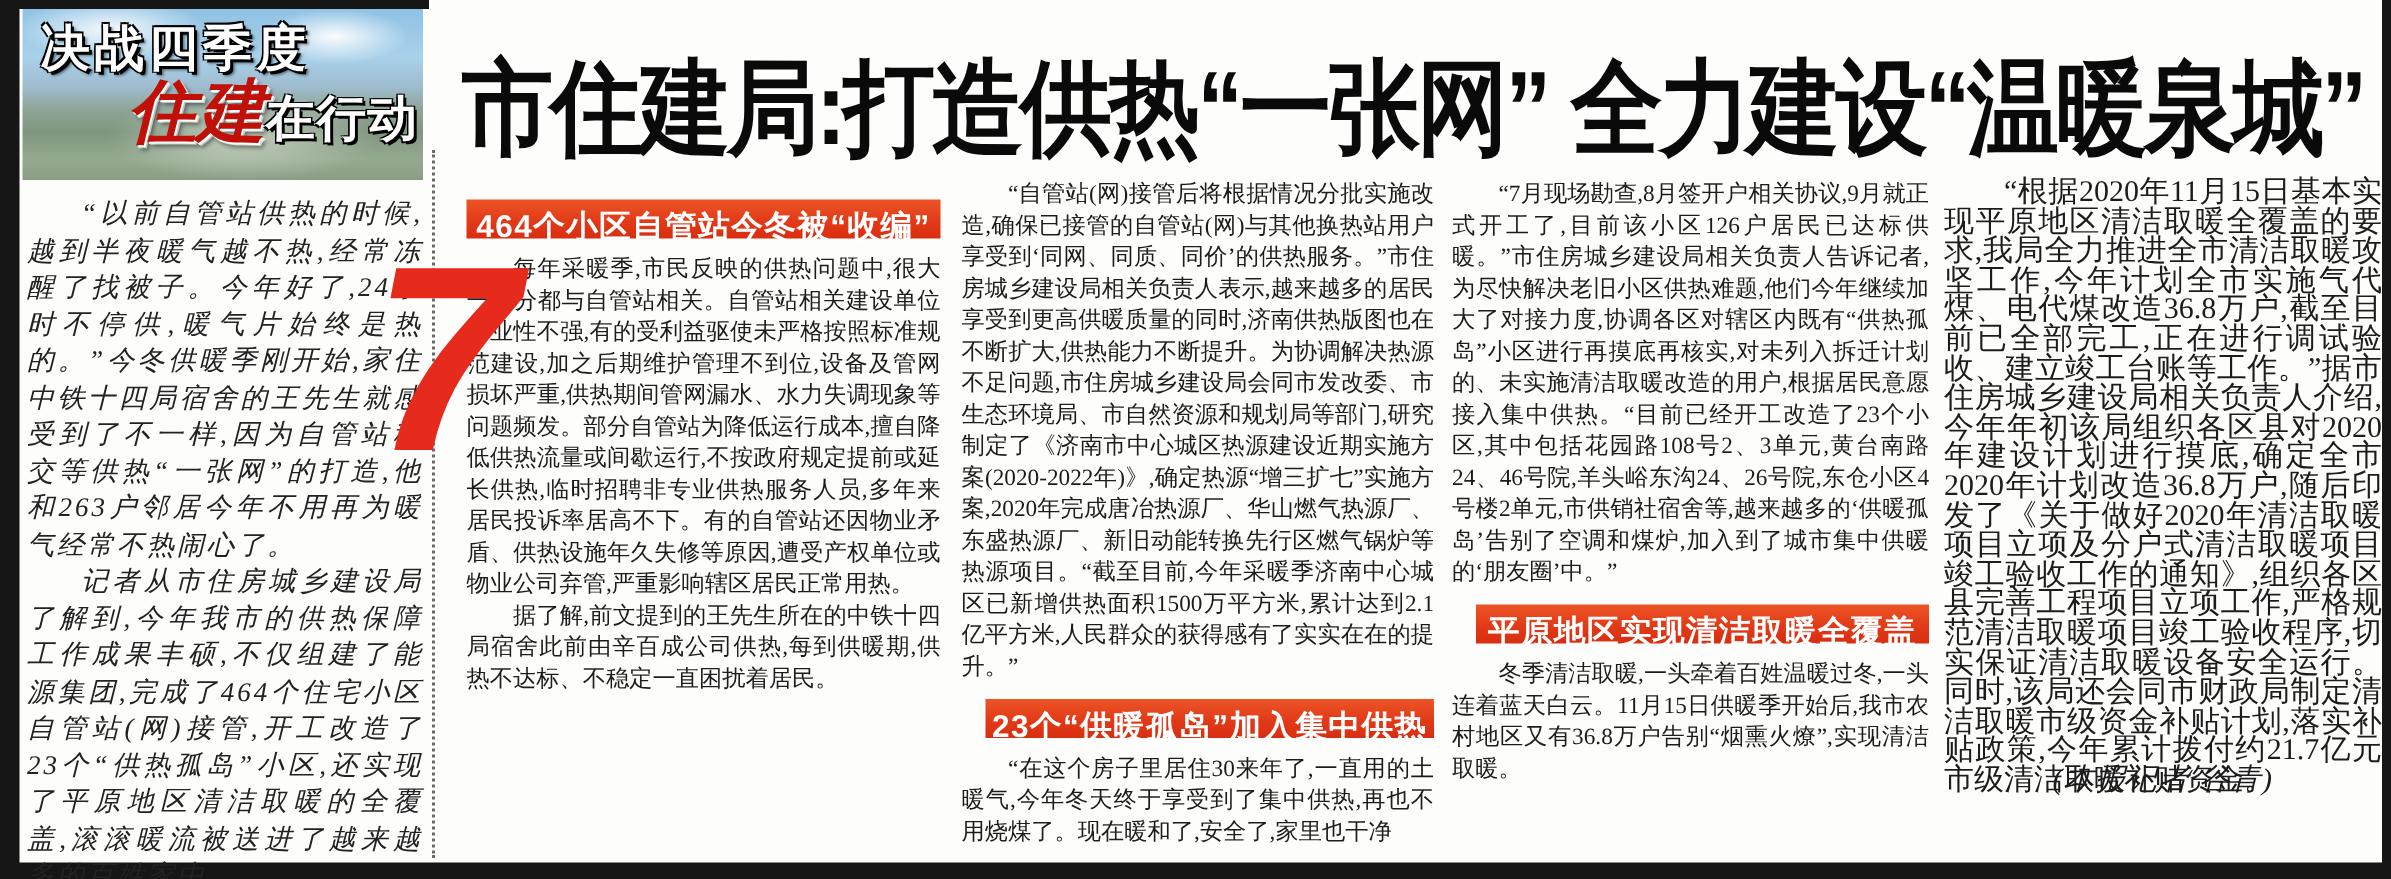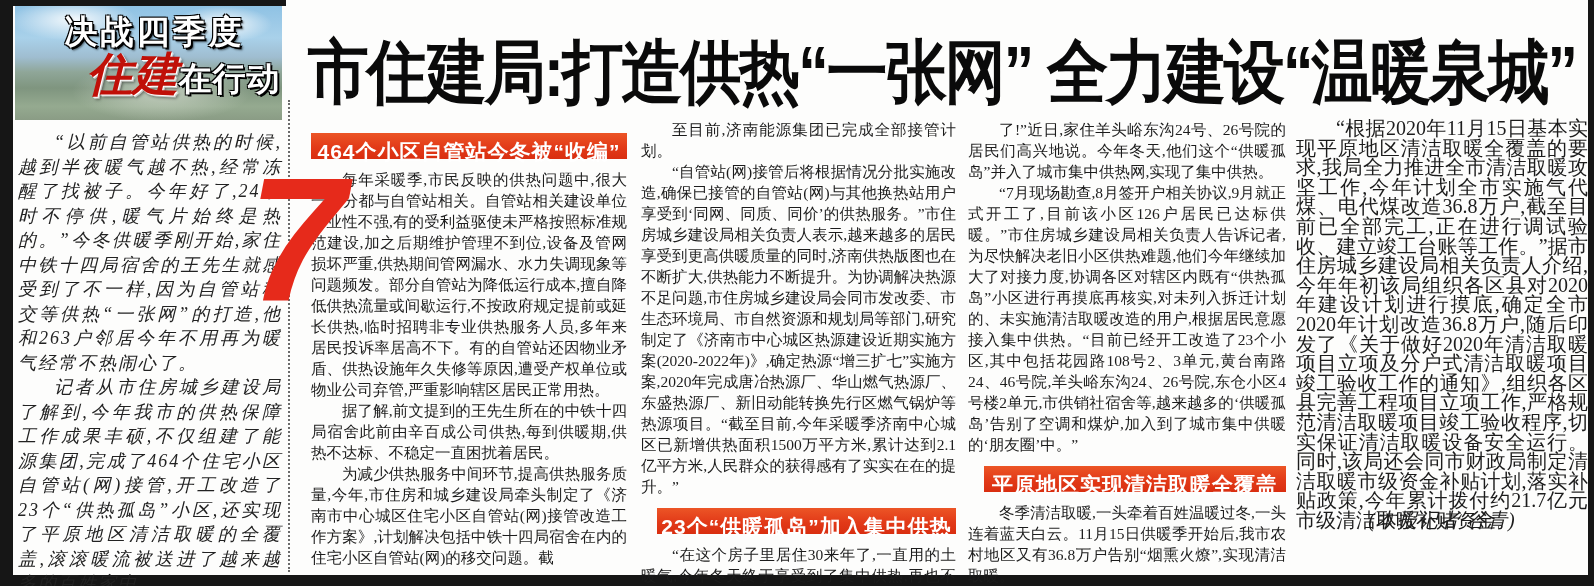--- a/index.html
+++ b/index.html
@@ -14,21 +14,20 @@
   .edge-top-left{position:absolute;left:0;top:0;width:286px;height:6px;background:#161616;}
 
   
   .banner{
     position:absolute;left:15px;top:6px;width:267px;height:114px;overflow:hidden;
     background:
       radial-gradient(ellipse 70px 26px at 78% 16%, rgba(255,255,255,.95), rgba(255,255,255,0) 70%),
       radial-gradient(ellipse 90px 30px at 22% 12%, rgba(255,255,255,.9), rgba(255,255,255,0) 70%),
       radial-gradient(ellipse 120px 40px at 55% 75%, rgba(210,218,205,.8), rgba(210,218,205,0) 75%),
       linear-gradient(180deg,#8fc2e4 0%,#a9d1ea 28%,#9fbdd0 45%,#8fa698 58%,#7f957f 72%,#95aa90 88%,#8a9c85 100%);
-    text-align: center;
   }
   .banner-line1{
     margin:8px 0 0 12px;font-family:"Liberation Sans","DejaVu Sans",sans-serif;
     font-size:33px;font-weight:bold;color:#fff;letter-spacing:3px;line-height:1.1;
     text-shadow:2px 2px 0 #000,-1px -1px 0 #000,1px -1px 0 #000,-1px 1px 0 #000,3px 3px 2px rgba(0,0,0,.5);
   }
   .banner-line2{margin:2px 0 0 58px;white-space:nowrap;}
   .banner-zhujian{
     font-family:"Liberation Serif",serif;font-style:italic;font-weight:bold;
     font-size:46px;color:#c01008;line-height:1;
@@ -105,32 +104,29 @@
 
   <div class="col col-intro">
     <p>“以前自管站供热的时候,越到半夜暖气越不热,经常冻醒了找被子。今年好了,24小时不停供,暖气片始终是热的。”今冬供暖季刚开始,家住中铁十四局宿舍的王先生就感受到了不一样,因为自管站移交等供热“一张网”的打造,他和263户邻居今年不用再为暖气经常不热闹心了。</p>
     <p>记者从市住房城乡建设局了解到,今年我市的供热保障工作成果丰硕,不仅组建了能源集团,完成了464个住宅小区自管站(网)接管,开工改造了23个“供热孤岛”小区,还实现了平原地区清洁取暖的全覆盖,滚滚暖流被送进了越来越多的百姓家中。</p>
   </div>
 
   <div class="col col-2">
     <div class="red-head">464个小区自管站今冬被“收编”</div>
     <p>每年采暖季,市民反映的供热问题中,很大一部分都与自管站相关。自管站相关建设单位专业性不强,有的受利益驱使未严格按照标准规范建设,加之后期维护管理不到位,设备及管网损坏严重,供热期间管网漏水、水力失调现象等问题频发。部分自管站为降低运行成本,擅自降低供热流量或间歇运行,不按政府规定提前或延长供热,临时招聘非专业供热服务人员,多年来居民投诉率居高不下。有的自管站还因物业矛盾、供热设施年久失修等原因,遭受产权单位或物业公司弃管,严重影响辖区居民正常用热。</p>
     <p>据了解,前文提到的王先生所在的中铁十四局宿舍此前由辛百成公司供热,每到供暖期,供热不达标、不稳定一直困扰着居民。</p>
-    <p>为减少供热服务中间环节,提高供热服务质量,今年,市住房和城乡建设局牵头制定了《济南市中心城区住宅小区自管站(网)接管改造工作方案》,计划解决包括中铁十四局宿舍在内的住宅小区自管站(网)的移交问题。截</p>
   </div>
 
   <div class="col col-3">
-    <p>至目前,济南能源集团已完成全部接管计划。</p>
     <p>“自管站(网)接管后将根据情况分批实施改造,确保已接管的自管站(网)与其他换热站用户享受到‘同网、同质、同价’的供热服务。”市住房城乡建设局相关负责人表示,越来越多的居民享受到更高供暖质量的同时,济南供热版图也在不断扩大,供热能力不断提升。为协调解决热源不足问题,市住房城乡建设局会同市发改委、市生态环境局、市自然资源和规划局等部门,研究制定了《济南市中心城区热源建设近期实施方案(2020-2022年)》,确定热源“增三扩七”实施方案,2020年完成唐冶热源厂、华山燃气热源厂、东盛热源厂、新旧动能转换先行区燃气锅炉等热源项目。“截至目前,今年采暖季济南中心城区已新增供热面积1500万平方米,累计达到2.1亿平方米,人民群众的获得感有了实实在在的提升。”</p>
     <div class="red-head mid">23个“供暖孤岛”加入集中供热</div>
     <p>“在这个房子里居住30来年了,一直用的土暖气,今年冬天终于享受到了集中供热,再也不用烧煤了。现在暖和了,安全了,家里也干净</p>
   </div>
 
   <div class="col col-4">
-    <p>了!”近日,家住羊头峪东沟24号、26号院的居民们高兴地说。今年冬天,他们这个“供暖孤岛”并入了城市集中供热网,实现了集中供热。</p>
     <p>“7月现场勘查,8月签开户相关协议,9月就正式开工了,目前该小区126户居民已达标供暖。”市住房城乡建设局相关负责人告诉记者,为尽快解决老旧小区供热难题,他们今年继续加大了对接力度,协调各区对辖区内既有“供热孤岛”小区进行再摸底再核实,对未列入拆迁计划的、未实施清洁取暖改造的用户,根据居民意愿接入集中供热。“目前已经开工改造了23个小区,其中包括花园路108号2、3单元,黄台南路24、46号院,羊头峪东沟24、26号院,东仓小区4号楼2单元,市供销社宿舍等,越来越多的‘供暖孤岛’告别了空调和煤炉,加入到了城市集中供暖的‘朋友圈’中。”</p>
     <div class="red-head mid">平原地区实现清洁取暖全覆盖</div>
     <p>冬季清洁取暖,一头牵着百姓温暖过冬,一头连着蓝天白云。11月15日供暖季开始后,我市农村地区又有36.8万户告别“烟熏火燎”,实现清洁取暖。</p>
   </div>
 
   <div class="col col-5">
     <p>“根据2020年11月15日基本实现平原地区清洁取暖全覆盖的要求,我局全力推进全市清洁取暖攻坚工作,今年计划全市实施气代煤、电代煤改造36.8万户,截至目前已全部完工,正在进行调试验收、建立竣工台账等工作。”据市住房城乡建设局相关负责人介绍,今年年初该局组织各区县对2020年建设计划进行摸底,确定全市2020年计划改造36.8万户,随后印发了《关于做好2020年清洁取暖项目立项及分户式清洁取暖项目竣工验收工作的通知》,组织各区县完善工程项目立项工作,严格规范清洁取暖项目竣工验收程序,切实保证清洁取暖设备安全运行。同时,该局还会同市财政局制定清洁取暖市级资金补贴计划,落实补贴政策,今年累计拨付约21.7亿元市级清洁取暖补贴资金。</p>
     <div class="byline">(本报记者 谷青)</div>
   </div>
 

